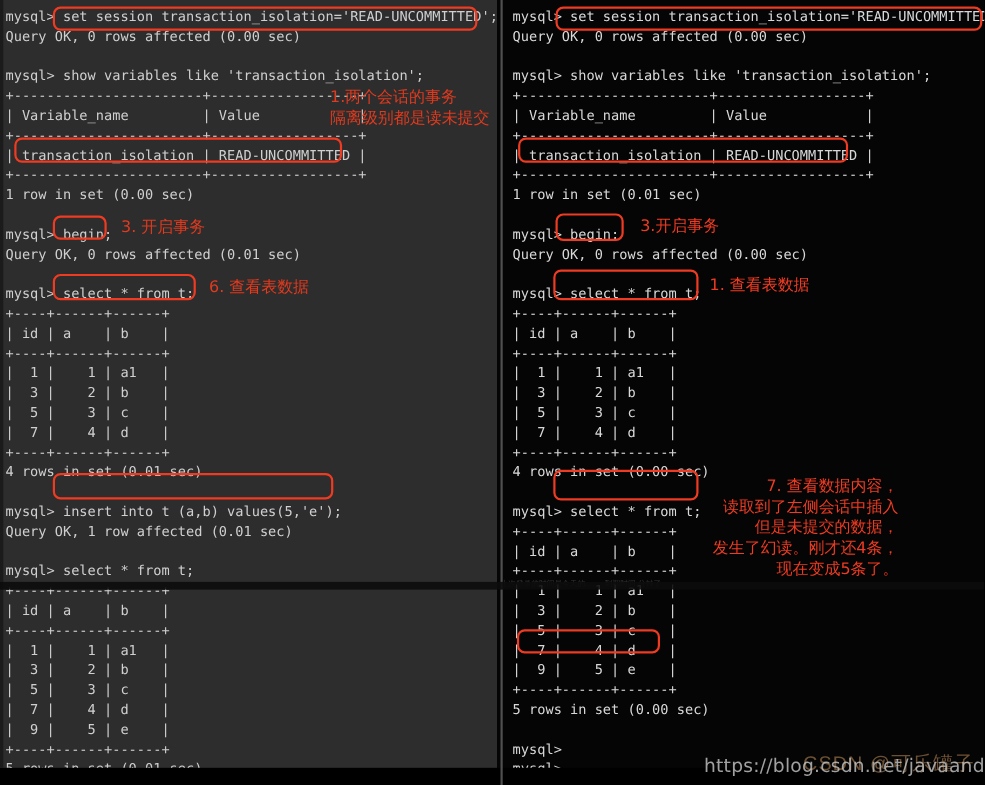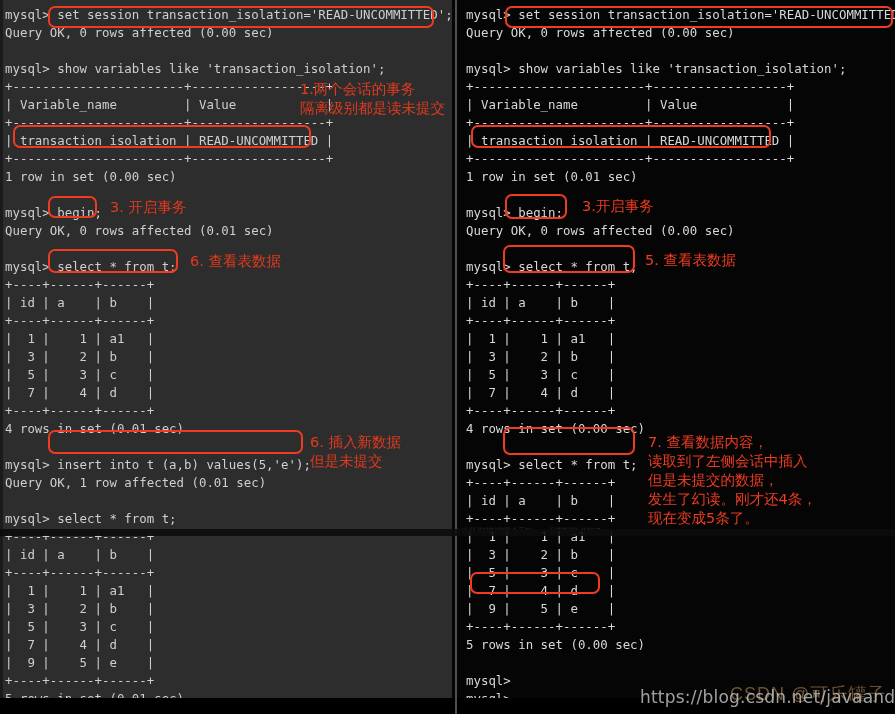--- a/index.html
+++ b/index.html
@@ -164,26 +164,24 @@
 
     <div class="anno dark" style="left:300px; top:80px;">1.两个会话的事务
 隔离级别都是读未提交</div>
 
     <div class="anno dark" style="left:110px; top:198px;">3. 开启事务</div>
 
     <div class="anno" style="left:582px; top:197px;">3.开启事务</div>
 
     <div class="anno dark" style="left:190px; top:252px;">6. 查看表数据</div>
 
-    <div class="anno" style="left:645px; top:251px;">5. 查看表数据</div>
+    <div class="anno" style="left:645px; top:251px;">1. 查看表数据</div>
 
-    <div class="anno dark" style="left:310px; top:433px;">6. 插入新数据
-但是未提交</div>
 
-    <div class="anno" style="left:648px; top:433px;">7. 查看数据内容，
+    <div class="anno" style="left:648px; top:433px;text-align:right;">7. 查看数据内容，
 读取到了左侧会话中插入
 但是未提交的数据，
 发生了幻读。刚才还4条，
 现在变成5条了。</div>
 
     <div class="watermark-ghost" style="left:730px; top:682px;">CSDN @可乐罐子</div>
     <div class="watermark" style="left:640px; top:687px;">https://blog.csdn.net/javaanddonet</div>
     <div class="bottom-ghost">上次登录的时间是今天的.....   到期时间 分钟了</div>
     <div class="bottom-strip"></div>
   </div>

